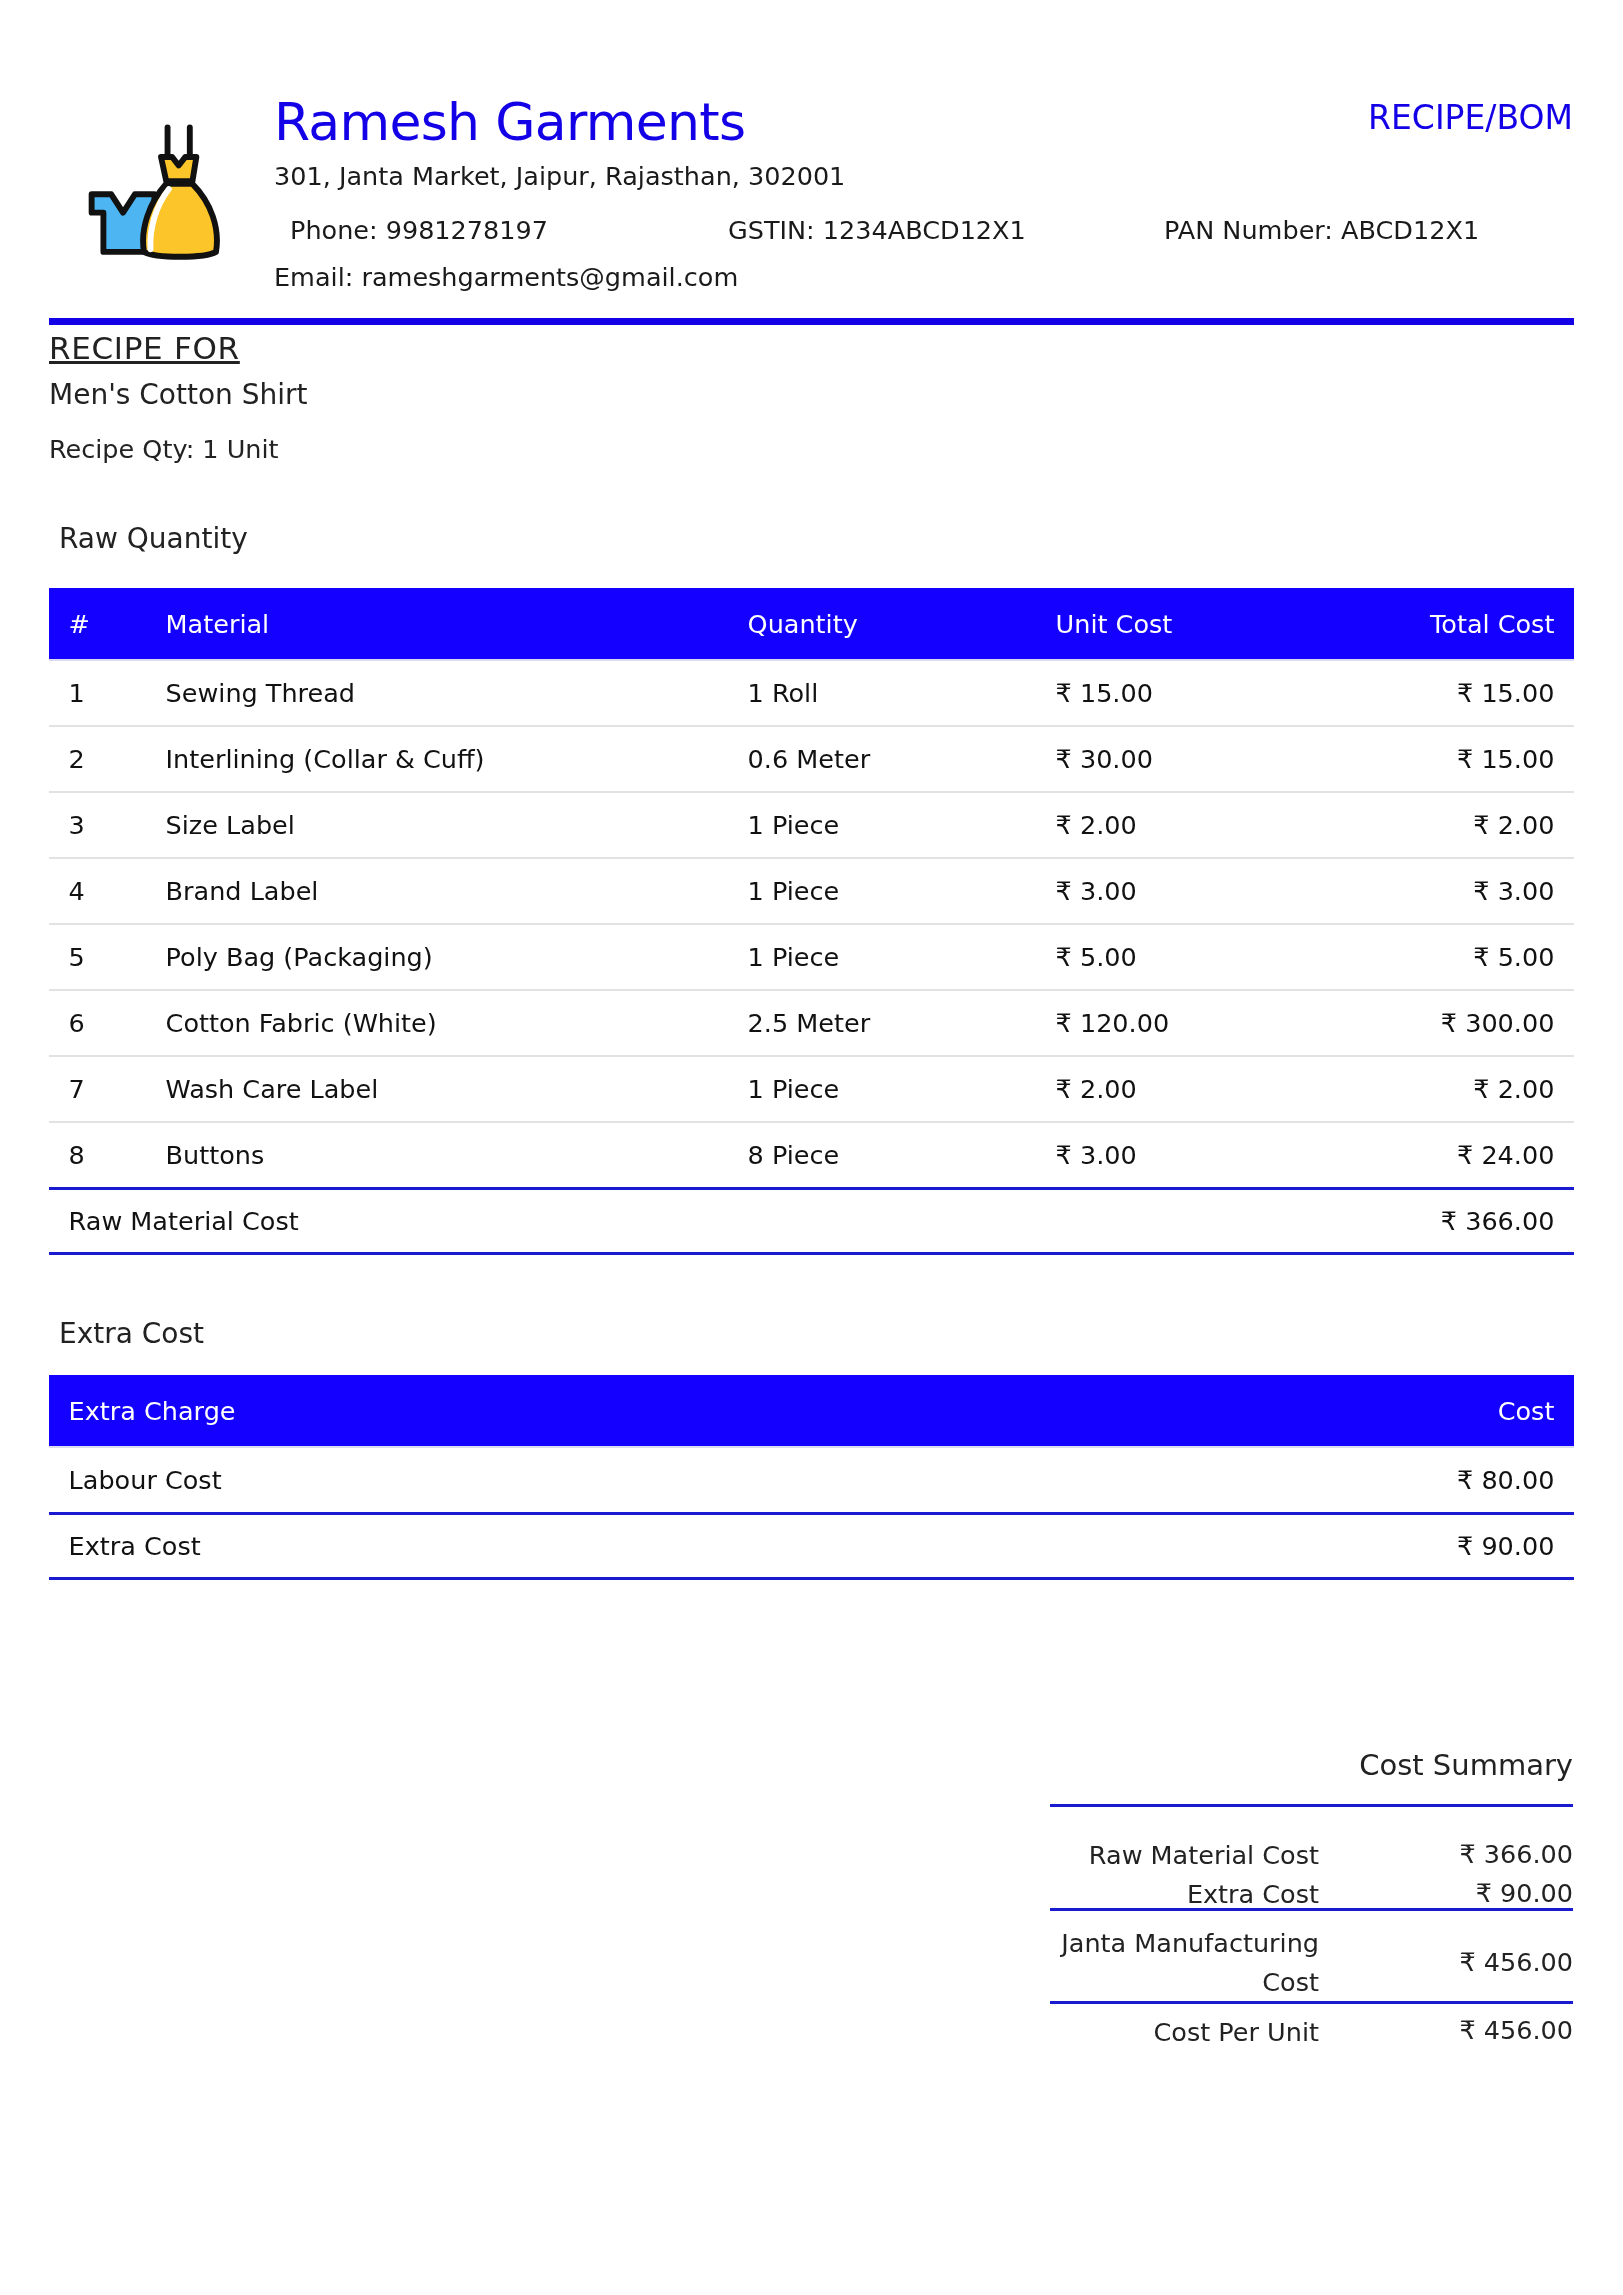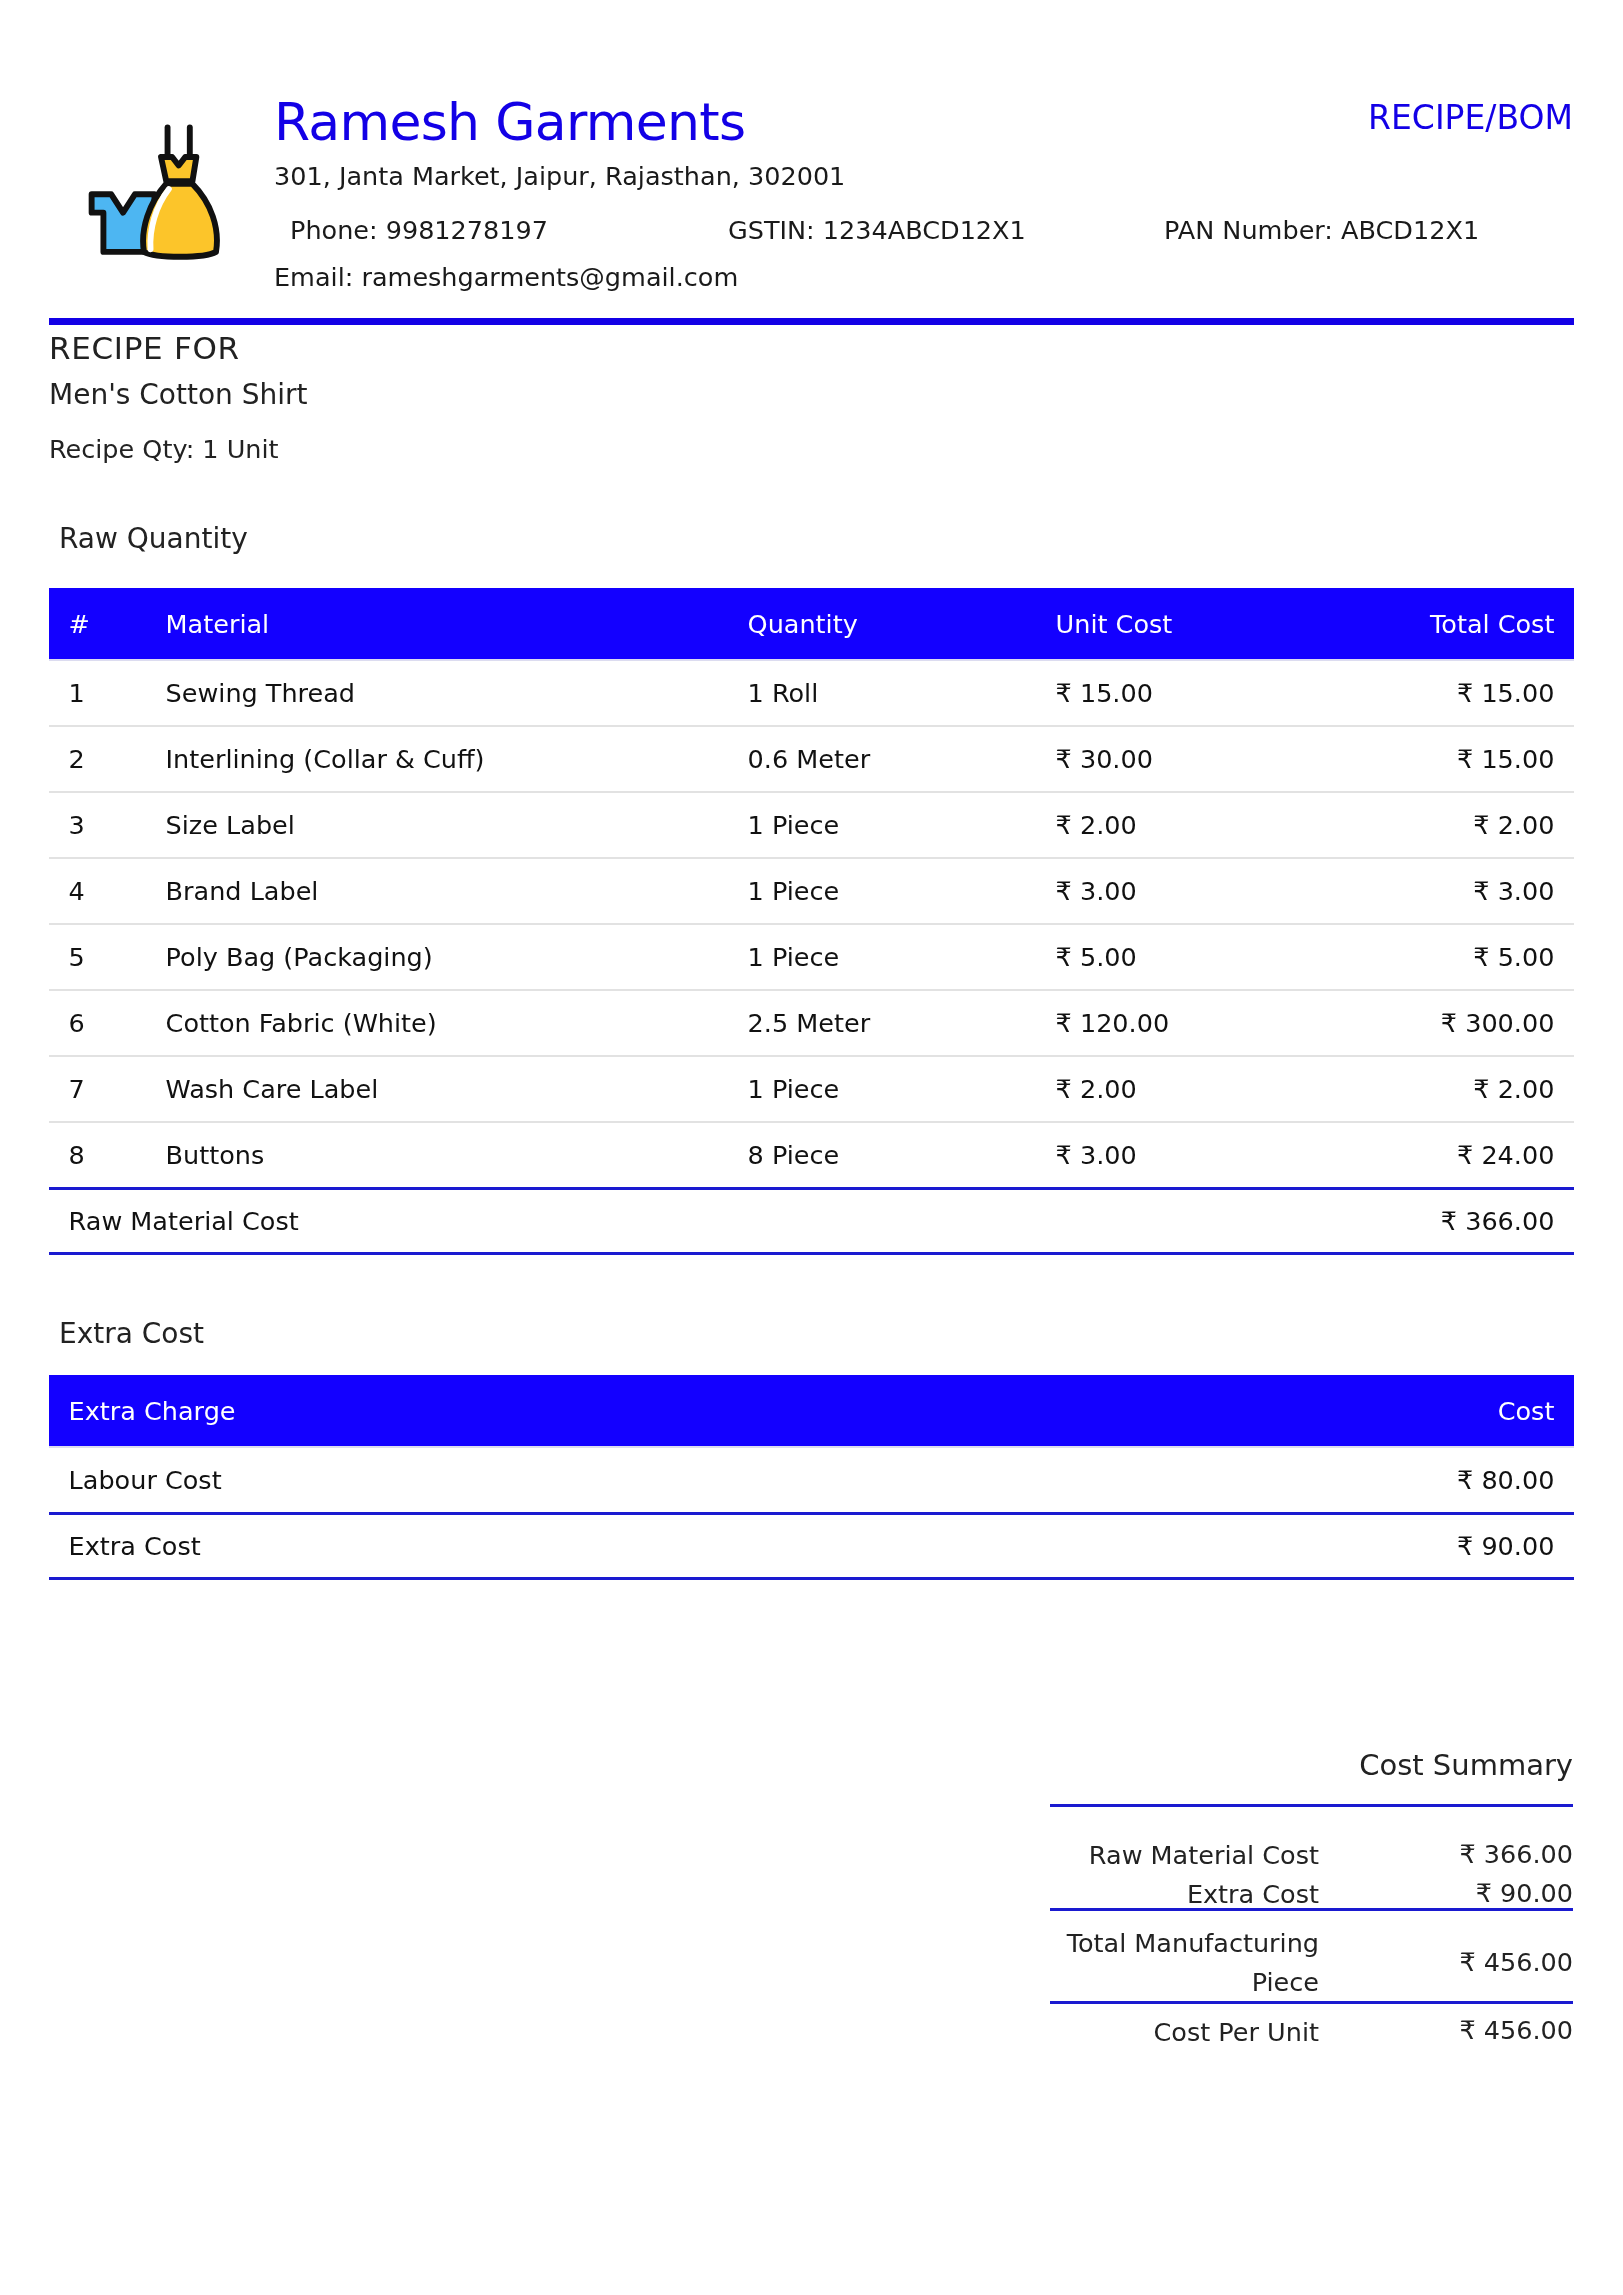--- a/index.html
+++ b/index.html
@@ -13,21 +13,21 @@
   .doc-type { right: 50px; top: 98px; font-size: 33px; color: #1300e6; white-space: nowrap; }
   .addr { left: 274px; top: 161px; font-size: 25.5px; white-space: nowrap; }
   .info-line { top: 215px; font-size: 25.5px; white-space: nowrap; margin-left: 16px; }
   .phone { left: 274px; }
   .gstin { left: 712px; }
   .pan { left: 1148px; }
   .email { left: 274px; top: 262px; font-size: 25.5px; white-space: nowrap; }
   .top-rule { left: 49px; top: 318px; width: 1525px; height: 7.2px; background: #1300e6; }
 
   
-  .recipe-for { left: 49px; top: 330px; font-size: 31px; letter-spacing: 0.7px; white-space: nowrap; color: #222; }
+  .recipe-for { left: 49px; top: 330px; font-size: 31px; letter-spacing: 0.7px; white-space: nowrap; color: #222; text-decoration: underline; }
   .product { left: 49px; top: 378px; font-size: 28px; color: #222; white-space: nowrap; }
   .qty { left: 49px; top: 434px; font-size: 25.5px; color: #222; white-space: nowrap; }
 
   .section-title { font-size: 28px; color: #222; white-space: nowrap; }
   .rm-title { left: 59px; top: 522px; }
   .ex-title { left: 59px; top: 1317px; }
 
   
   table { border-collapse: collapse; position: absolute; left: 49px; width: 1525px; font-size: 25.5px; }
   thead tr { background: #1300ff; color: #ffffff; }
@@ -183,19 +183,19 @@
 
 <div class="abs sum-title">Cost Summary</div>
 <div class="abs sum-rule" style="top:1804px;"></div>
 
 <div class="abs sum-label" style="top:1840px;">Raw Material Cost</div>
 <div class="abs sum-value" style="top:1839px;">₹ 366.00</div>
 <div class="abs sum-label" style="top:1879px;">Extra Cost</div>
 <div class="abs sum-value" style="top:1878px;">₹ 90.00</div>
 <div class="abs sum-rule" style="top:1908px;"></div>
 
-<div class="abs sum-label multi" style="top:1924px;">Total Manufacturing Piece</div>
+<div class="abs sum-label multi" style="top:1924px;">Janta Manufacturing Cost</div>
 <div class="abs sum-value" style="top:1947px;">₹ 456.00</div>
 <div class="abs sum-rule" style="top:2001px;"></div>
 
 <div class="abs sum-label" style="top:2017px;">Cost Per Unit</div>
 <div class="abs sum-value" style="top:2015px;">₹ 456.00</div>
 
 
 </body></html>

